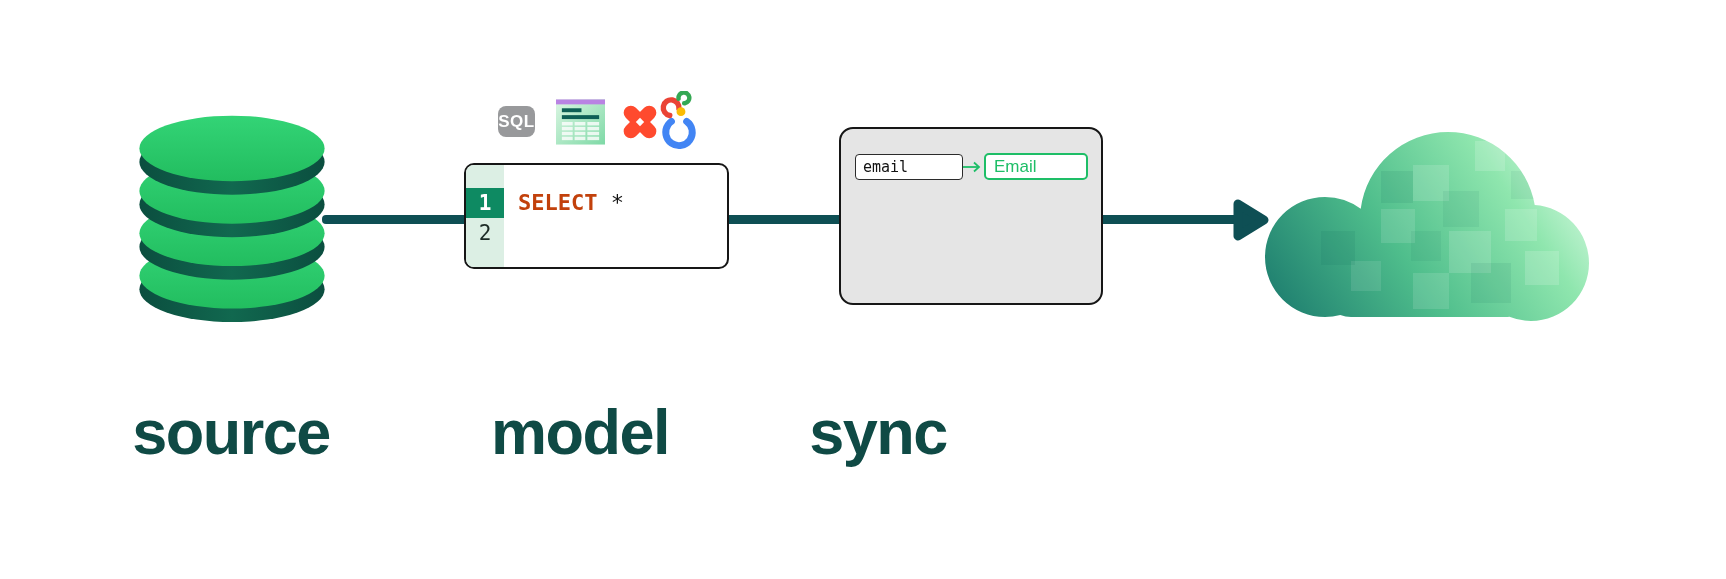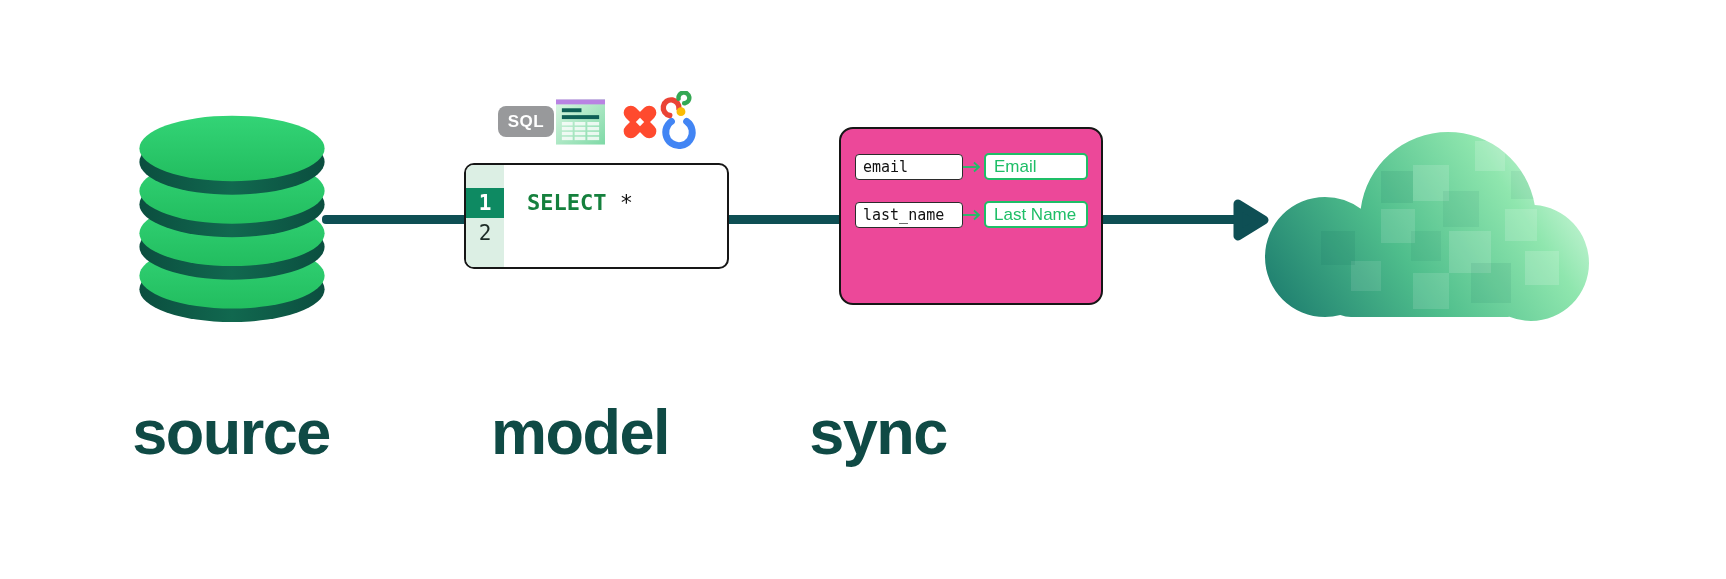--- a/index.html
+++ b/index.html
@@ -12,21 +12,21 @@
     position:absolute; left:322px; top:215px; width:916px; height:9px;
     background:#0E4F54; border-radius:4px; z-index:0;
   }
   .pipe-arrowhead { position:absolute; left:1232px; top:196px; z-index:0; }
 
   
   .db-svg { position:absolute; left:133px; top:106px; z-index:1; }
 
   
   .sql-badge {
-    position:absolute; left:498px; top:106px; width:56px; height:31px;
+    position:absolute; left:498px; top:106px; width:37px; height:31px;
     background:#98999B; border-radius:8px; color:#ffffff; font-weight:bold;
     font-size:17px; letter-spacing:.5px; display:flex; align-items:center;
     justify-content:center; z-index:2;
   }
   .sheet-icon { position:absolute; left:556px; top:99px; z-index:2; }
   .dbt-icon   { position:absolute; left:617px; top:101px; z-index:2; }
   .looker-icon{ position:absolute; left:659px; top:91px;  z-index:2; }
 
   
   .code-block {
@@ -42,30 +42,30 @@
     position:absolute; left:0; width:38px; height:30px;
     font-family:"DejaVu Sans Mono", monospace; font-size:21px;
     display:flex; align-items:center; justify-content:center; color:#1c2b26;
   }
   .gutter-num.active { background:#0E8A62; color:#ffffff; font-weight:bold; }
   .code-area { position:absolute; left:52px; top:23px; }
   .code-line {
     font-family:"DejaVu Sans Mono", monospace; font-size:22px; line-height:30px;
     color:#121212; white-space:pre;
   }
-  .tok-kw { color:#15803d; font-weight:bold;margin-left:9px; }
+  .tok-kw { color:#c2410c; font-weight:bold; }
   .caret {
     display:inline-block; width:2.5px; height:23px; background:#121212;
     margin-left:5px; vertical-align:-4px;
   }
 
   
   .sync-box {
     position:absolute; left:839px; top:127px; width:264px; height:178px;
-    background:#ec4899; border:2.5px solid #161616; border-radius:14px;
+    background:#e5e5e5; border:2.5px solid #161616; border-radius:14px;
     z-index:2; box-sizing:border-box; padding:24px 0 0 14px;
   }
   .map-row { display:flex; align-items:center; height:27px; margin-bottom:21px; }
   .field-box {
     width:108px; height:26px; box-sizing:border-box;
     border:1.5px solid #2b2b2b; border-radius:4px; background:#ffffff;
     font-family:"DejaVu Sans Mono", monospace; font-size:15px; color:#121212;
     display:flex; align-items:center; padding-left:7px;
   }
   .map-arrow { width:21px; height:14px; flex:0 0 auto; }
@@ -182,28 +182,20 @@
     <div class="map-row">
       <div class="field-box">email</div>
       <svg class="map-arrow" viewBox="0 0 21 14">
         <line x1="0" y1="7" x2="15" y2="7" stroke="#1EBE67" stroke-width="1.8"></line>
         <path d="M11 2.5 L16 7 L11 11.5" fill="none" stroke="#1EBE67" stroke-width="1.8"></path>
       </svg>
       <div class="dest-box">Email</div>
     </div>
 
 
-    <div class="map-row">
-      <div class="field-box">last_name</div>
-      <svg class="map-arrow" viewBox="0 0 21 14">
-        <line x1="0" y1="7" x2="15" y2="7" stroke="#1EBE67" stroke-width="1.8"></line>
-        <path d="M11 2.5 L16 7 L11 11.5" fill="none" stroke="#1EBE67" stroke-width="1.8"></path>
-      </svg>
-      <div class="dest-box">Last Name</div>
-    </div>
 
   </div>
 
   <svg class="cloud-svg" width="332" height="208" viewBox="0 0 332 208">
     <defs>
       <linearGradient id="cloudG" gradientUnits="userSpaceOnUse" x1="20" y1="208" x2="320" y2="10">
         <stop offset="0" stop-color="#1E7E6F"></stop>
         <stop offset="0.38" stop-color="#4FBE8C"></stop>
         <stop offset="0.72" stop-color="#8FE6AE"></stop>
         <stop offset="1" stop-color="#EFFFF2"></stop>

